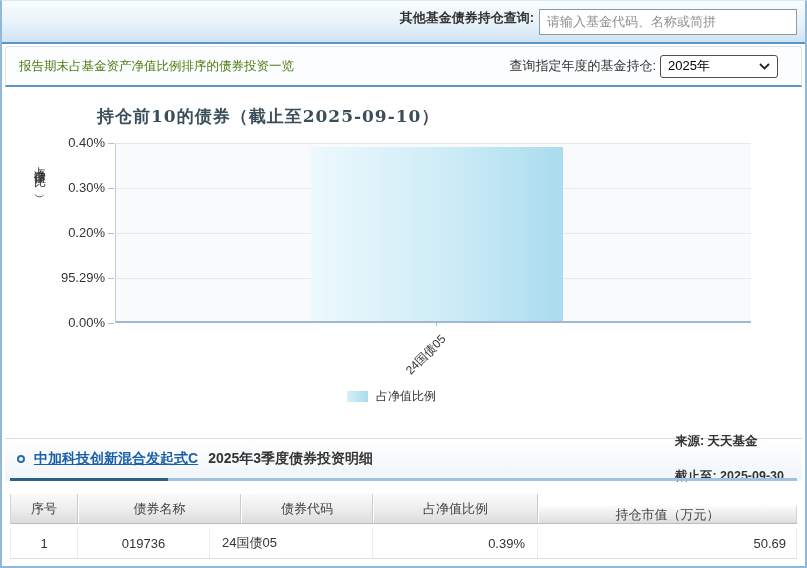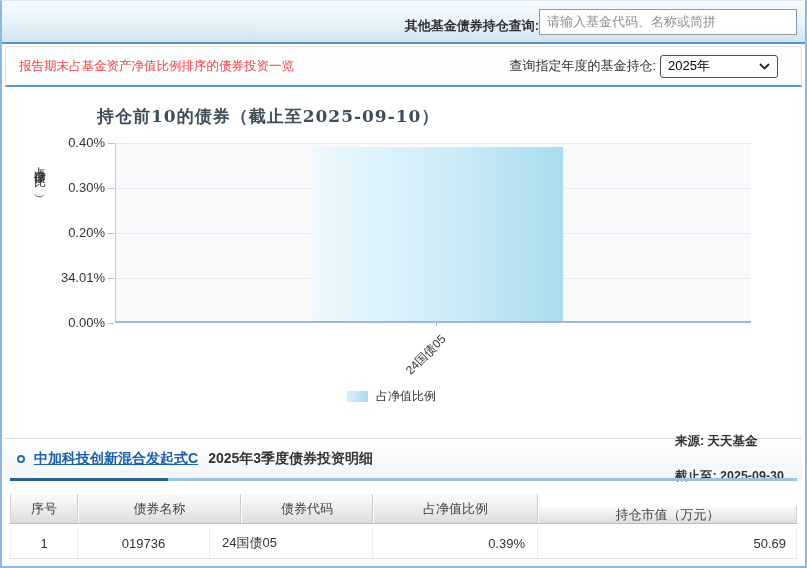--- a/index.html
+++ b/index.html
@@ -25,42 +25,42 @@
     border-bottom: 2px solid #5a95c8;
   }
   .page-title-wrap {
     position: absolute; left: 14px; top: 50%; transform: translateY(-50%);
     display: flex; align-items: flex-end; gap: 7px; margin-top: 44px;
   }
   .page-title { font-size: 19px; font-weight: bold; color: #15588f; line-height: 1; }
   .title-arrow { font-size: 13px; color: #6e99bb; line-height: 1; padding-bottom: 1px; }
   .header-right {
     position: absolute; right: 8px; top: 50%; transform: translateY(-50%);
-    display: flex; align-items: flex-end; 
+    display: flex; align-items: flex-start; gap: 5px;
   }
   .header-label { font-size: 13px; font-weight: bold; color: #333; }
   .fund-search-input {
     width: 258px; height: 26px;
     border: 1px solid #8b9aa7; background: #fff;
     font-size: 13px; color: #333; padding: 0 7px; outline: none;
     font-family: inherit;
   }
   .fund-search-input::placeholder { color: #8f8f8f; }
 
   
   .subbar {
     position: absolute; top: 45px; left: 3px; right: 3px; height: 41px;
     background: #fcfdfe;
     border: 1px solid #dde3e9;
     border-bottom: 2px solid #5a95c8;
     border-radius: 3px 3px 0 0;
     display: flex; align-items: center; justify-content: space-between;
     padding: 0 13px;
   }
-  .subbar-desc { font-size: 12.5px; color: #ef4444; }
+  .subbar-desc { font-size: 12.5px; color: #4d7c0f; }
   .subbar-right { display: flex; align-items: center; gap: 4px; margin-right: 10px; }
   .subbar-label { font-size: 13px; color: #333; }
   .year-select {
     width: 118px; height: 23px;
     border: 1px solid #4f4f4f; border-radius: 3px; background: #fff;
     display: flex; align-items: center; justify-content: space-between;
     padding: 0 7px; font-size: 13px; color: #000; cursor: default;
   }
   .year-select svg { display: block; }
 
@@ -186,21 +186,21 @@
       </div>
     </div>
   </div>
 
   <div class="chart-title">持仓前10的债券（截止至2025-09-10）</div>
   <div class="y-axis-label">占净值比（%）</div>
 
   <div class="ytick" style="top:136px">0.40%</div>
   <div class="ytick" style="top:181px">0.30%</div>
   <div class="ytick" style="top:226px">0.20%</div>
-  <div class="ytick" style="top:271px">34.01%</div>
+  <div class="ytick" style="top:271px">95.29%</div>
   <div class="ytick" style="top:316px">0.00%</div>
   <div class="ytick-dash" style="top:142px"></div>
   <div class="ytick-dash" style="top:187px"></div>
   <div class="ytick-dash" style="top:232px"></div>
   <div class="ytick-dash" style="top:277px"></div>
   <div class="ytick-dash" style="top:322px"></div>
 
   <div class="plot">
     <div class="gridline" style="top:0"></div>
     <div class="gridline" style="top:45px"></div>

